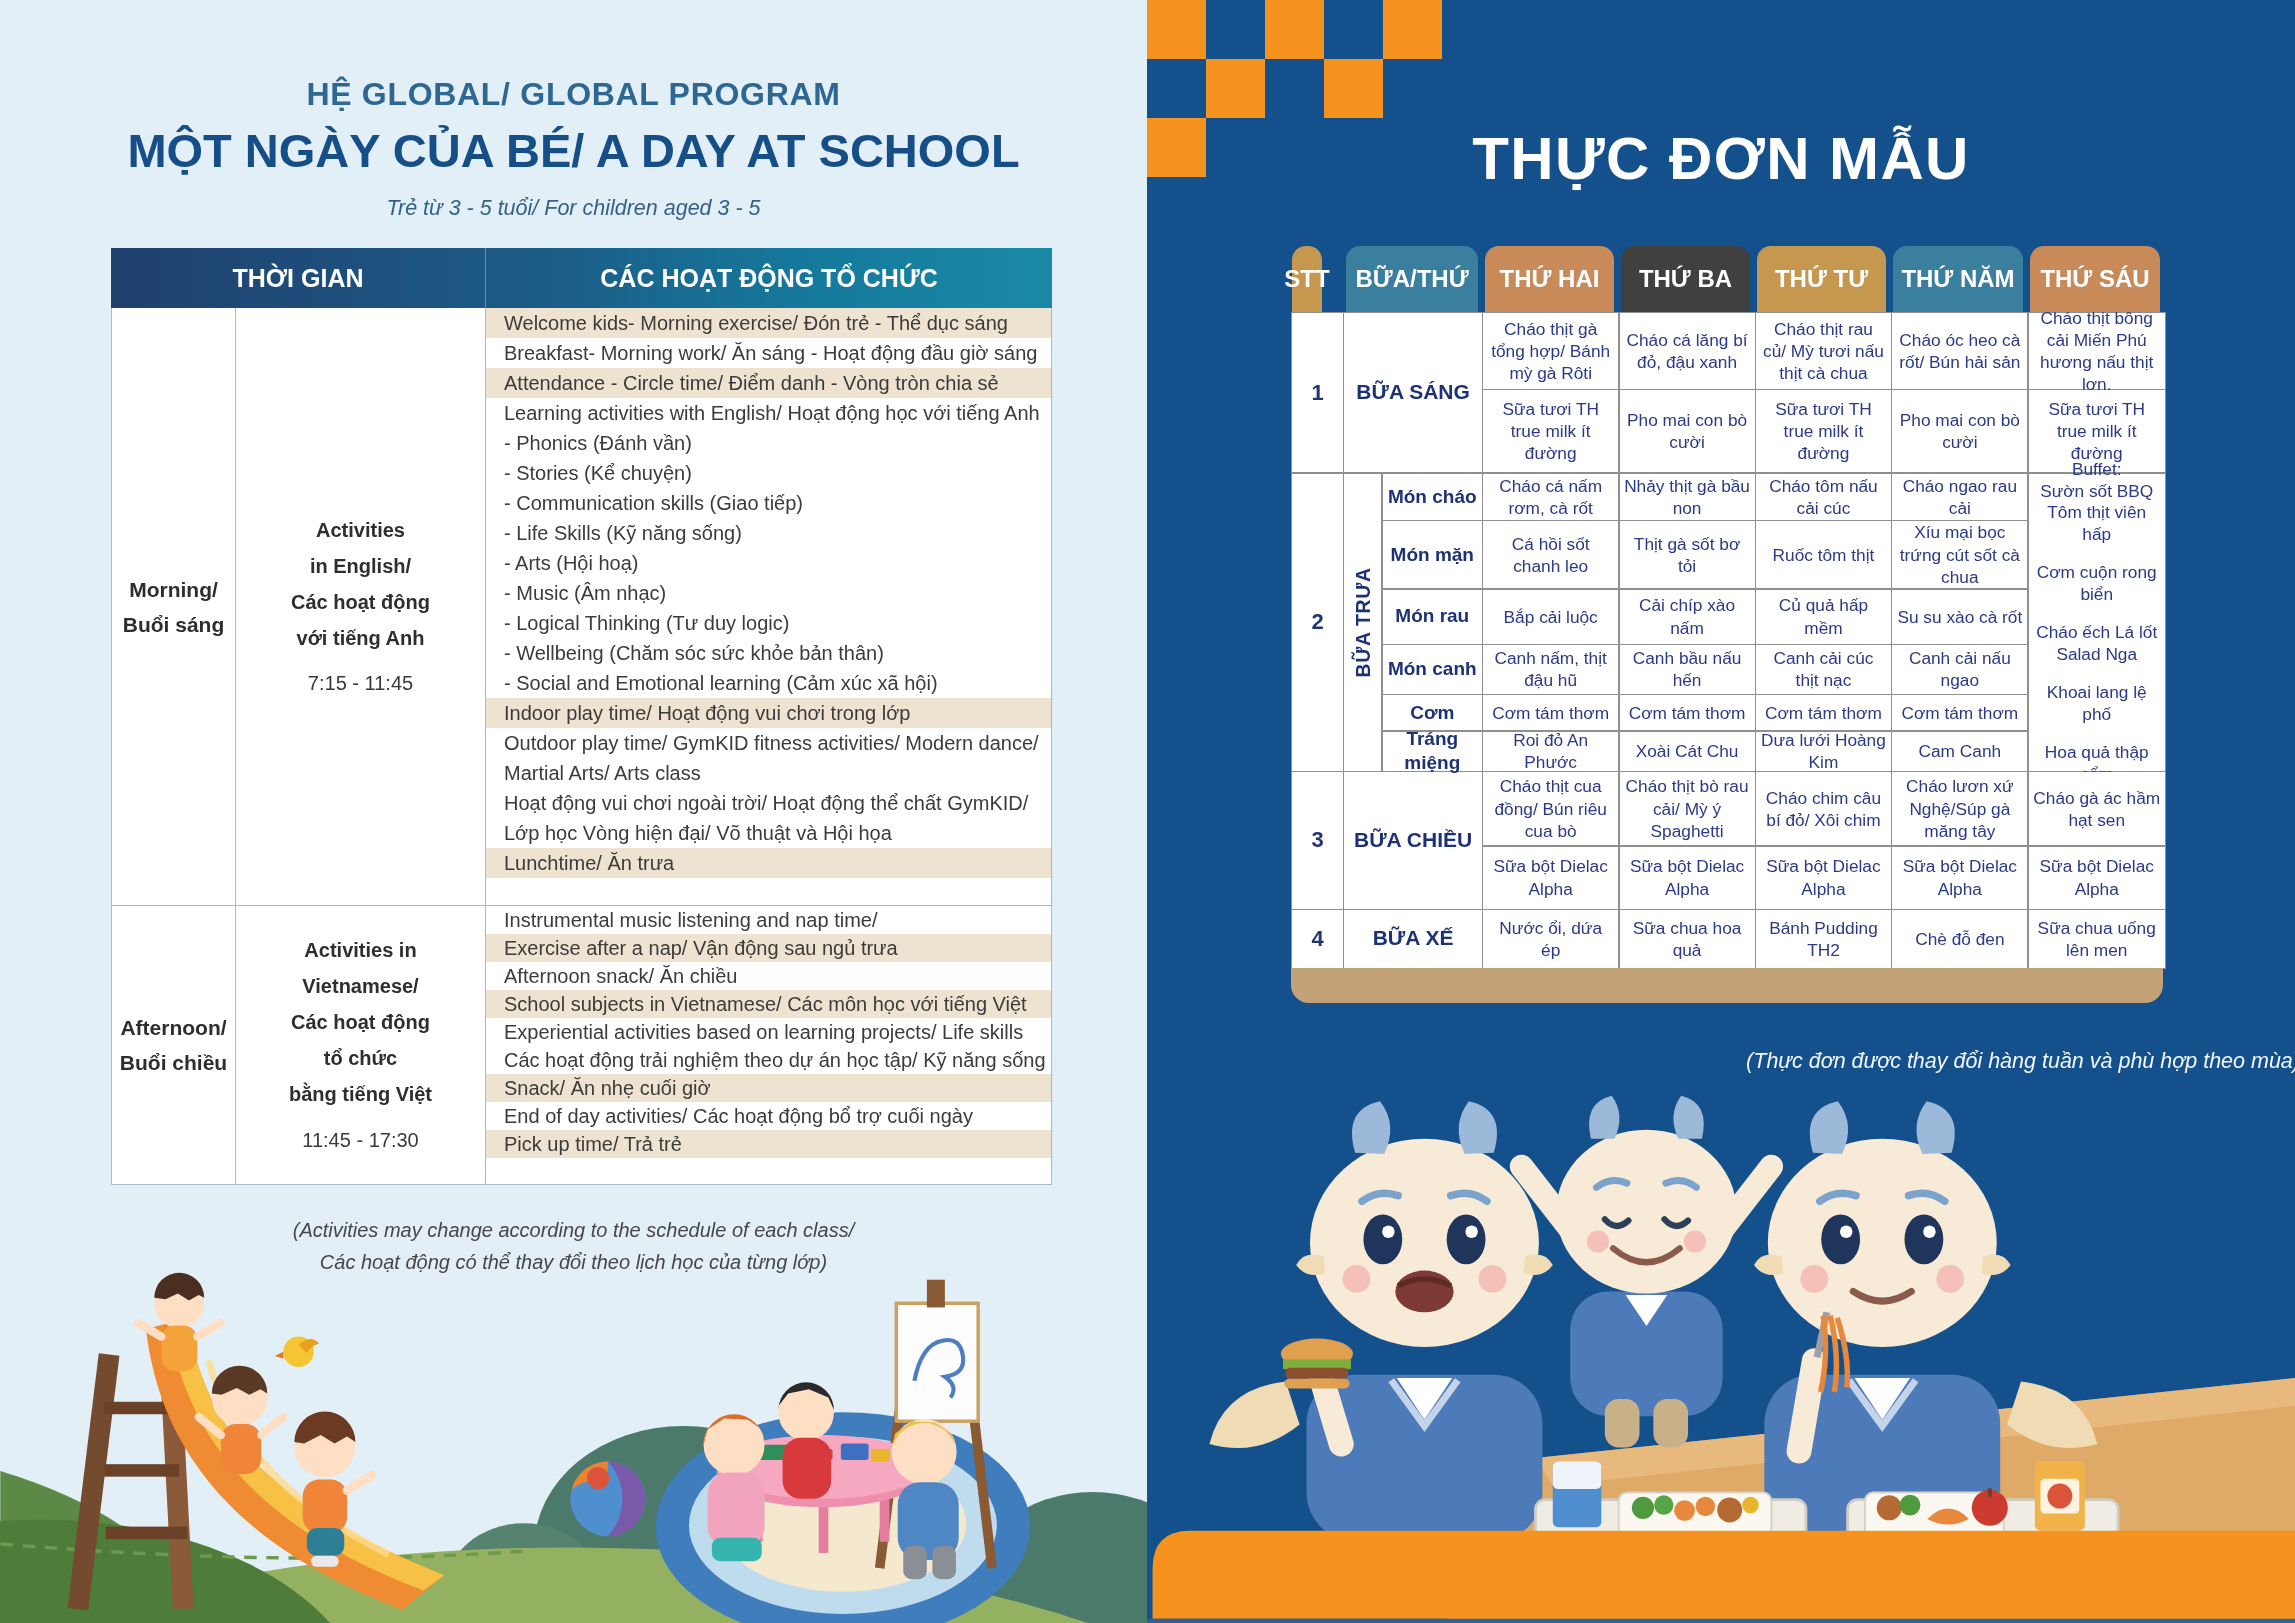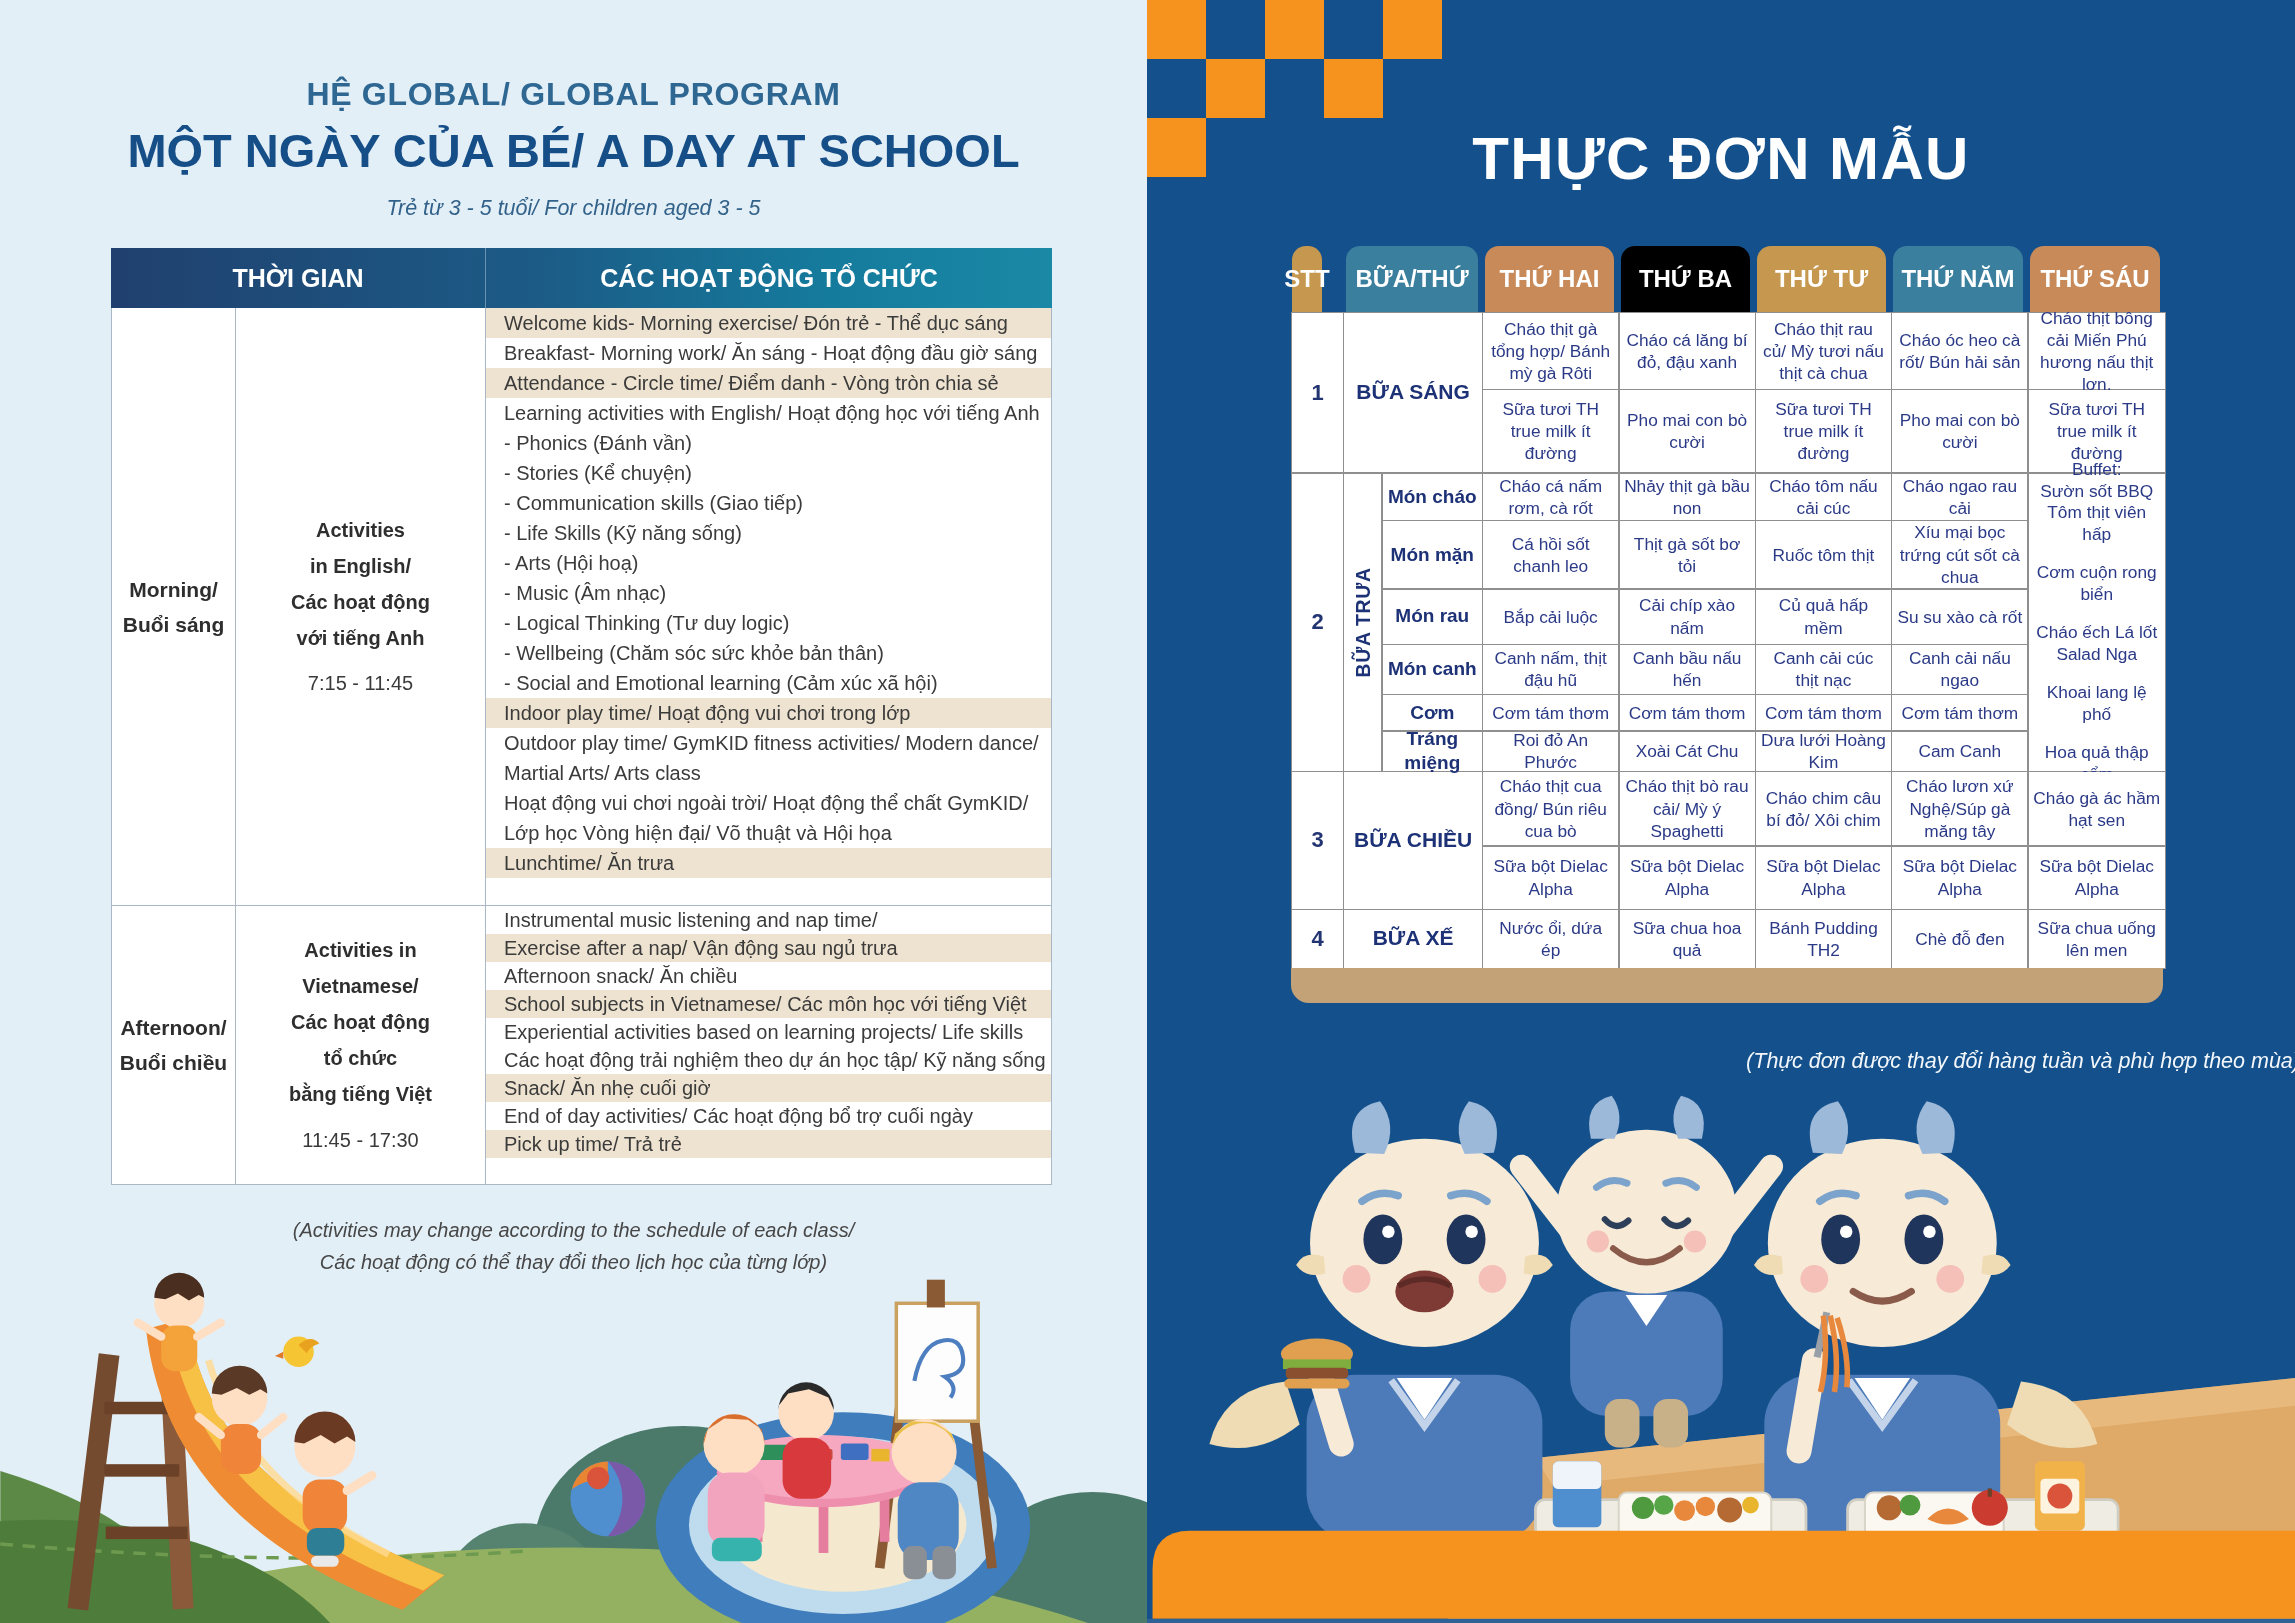--- a/index.html
+++ b/index.html
@@ -40,21 +40,21 @@
   .playground{position:absolute;left:0;top:1270px}
 
   
   .right-page{position:absolute;left:1147px;top:0;width:1148px;height:1623px;background:#14518c}
   .sq{position:absolute;width:59px;height:59px;background:#f6921e}
   .rp-title{position:absolute;left:0;top:124px;width:1148px;text-align:center;color:#ffffff;
             font-size:60px;font-weight:700;letter-spacing:1.4px}
 
   .tab{position:absolute;top:246px;height:66px;border-radius:14px 14px 0 0;color:#fff;font-weight:700;
        font-size:24px;display:flex;align-items:center;justify-content:center;text-align:center}
-  .tab-gold{background:#c6984f}.tab-teal{background:#3b7f9e}.tab-copper{background:#c88a59}.tab-steel{background:#000000}
+  .tab-gold{background:#c6984f}.tab-teal{background:#3b7f9e}.tab-copper{background:#c88a59}.tab-steel{background:#404040}
 
   .menu-grid{position:absolute;left:144px;top:312px;display:grid;
      grid-template-columns:51px 37px 99px 135px 135px 135px 135px 136px;
      grid-template-rows:76px 82px 46px 67px 54px 49px 35px 39px 73px 62px 58px;
      gap:1.4px;background:#8f8f8f;border:1.4px solid #8f8f8f}
   .mcell{background:#fff;display:flex;flex-direction:column;align-items:center;justify-content:center;
          text-align:center;color:#2b3a87;font-size:17.3px;line-height:1.28;padding:4.2px}
   .mcell.num{font-size:22px;font-weight:700;color:#233472}
   .mcell.meal{font-size:21px;font-weight:700;color:#1d3276}
   .mcell.rlab{font-size:19px;font-weight:700;color:#1d3276}

